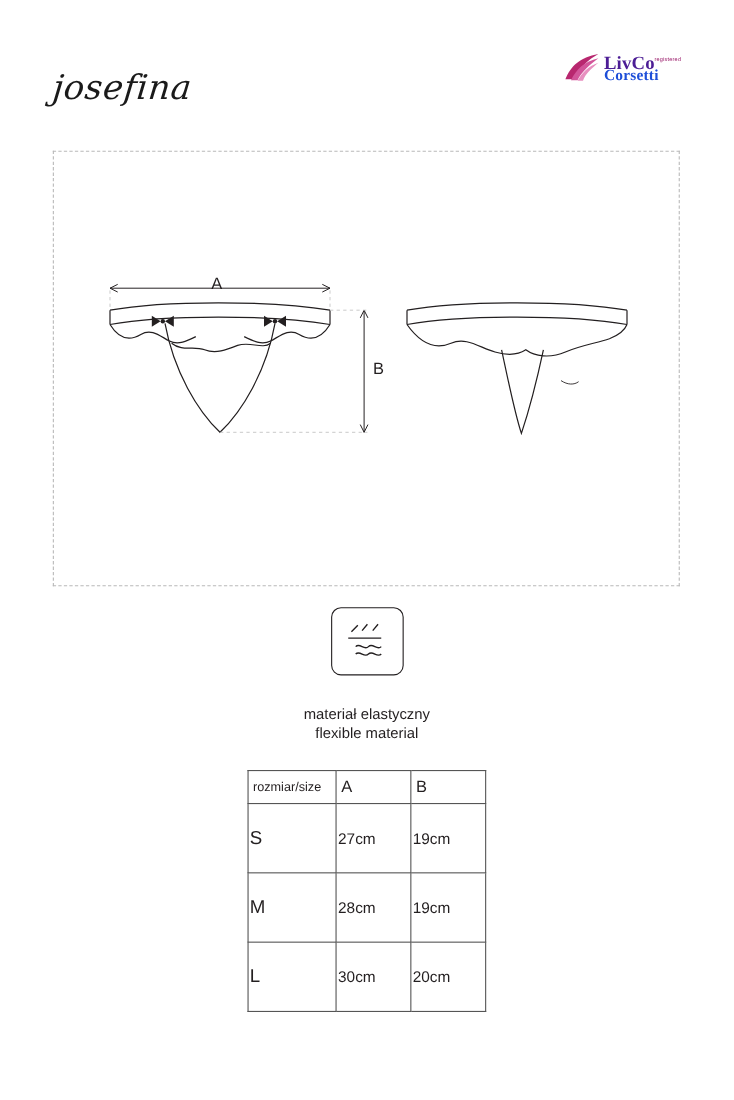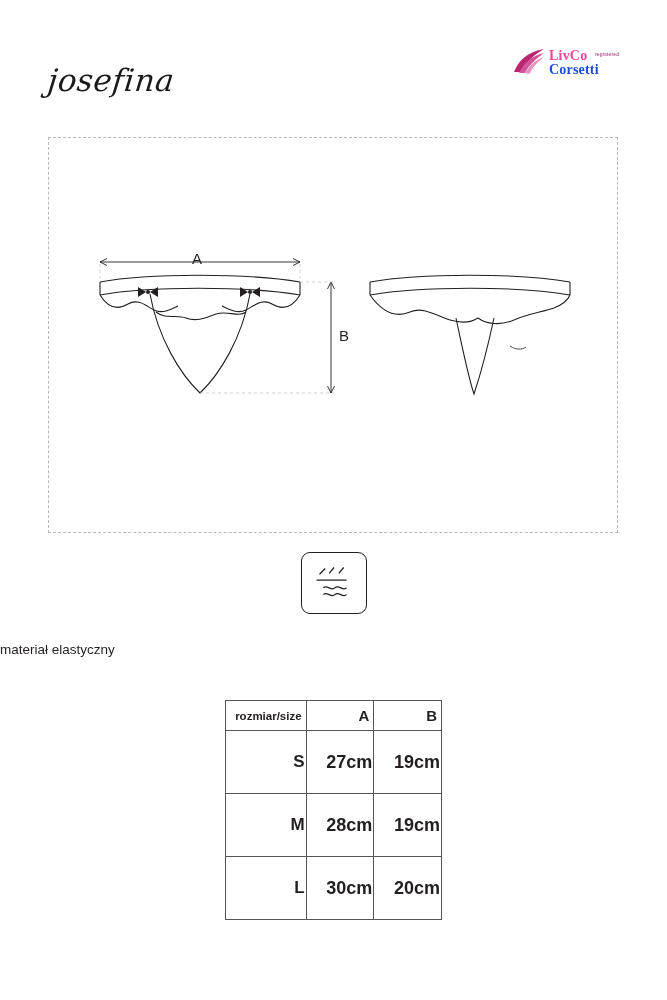--- a/index.html
+++ b/index.html
@@ -40,23 +40,23 @@
     left: 0;
     top: 2px;
     width: 34px;
     height: 26px;
   }
   .brand-livco {
     position: absolute;
     left: 36px;
     top: 2px;
     font-family: "Liberation Serif", serif;
-    font-size: 14px;
+    font-size: 17px;
     font-weight: bold;
-    color: #ec4899;
+    color: #4c1d95;
     letter-spacing: 0.2px;
   }
   .brand-reg {
     position: absolute;
     left: 82px;
     top: 5px;
     font-size: 5px;
     color: #9a1b6a;
     letter-spacing: 0.2px;
   }
@@ -115,52 +115,52 @@
     height: 62px;
     border: 1.5px solid #231f20;
     border-radius: 9px;
     box-sizing: border-box;
   }
   .material-caption {
     position: absolute;
     left: 0;
     top: 641px;
     width: 667px;
-    text-align: left;
+    text-align: center;
     font-size: 13.5px;
     line-height: 17px;
     color: #231f20;
   }
 
   
   .size-table {
     position: absolute;
     left: 225px;
     top: 700px;
     border-collapse: collapse;
     width: 217px;
   }
   .size-table th,
   .size-table td {
     border: 1px solid #555;
-    text-align: right;
-    color: #231f20;
-    font-weight: bold;
+    text-align: left;
+    color: #231f20;
+    font-weight: normal;
   }
   .size-table thead th {
     height: 29px;
     font-size: 11.5px;
     padding: 0 4px;
   }
   .size-table thead th.col-head-letter {
     font-size: 15px;
   }
   .size-table tbody td {
     height: 60px;
-    font-size: 18px;
+    font-size: 14px;
   }
   .size-table tbody td.size-name {
     font-size: 17px;
   }
   .col-size { width: 75px; }
   .col-a { width: 71px; }
   .col-b { width: 71px; }
 </style>
 </head>
 <body>
@@ -254,20 +254,21 @@
       <path d="M15 28 L46 28"></path>
       <path d="M18 22 L24 16 M28 21 L33 15 M38 21 L43 15"></path>
       <path d="M22 36 C26 32, 30 40, 34 36 C38 32, 42 40, 46 36"></path>
       <path d="M22 43 C26 39, 30 47, 34 43 C38 39, 42 47, 46 43"></path>
     </g>
   </svg>
 </div>
 
 <div class="material-caption">
   <div>materiał elastyczny</div>
+  <div>flexible material</div>
 </div>
 
 <table class="size-table">
   <thead>
     <tr>
       <th class="col-size">rozmiar/size</th>
       <th class="col-a col-head-letter">A</th>
       <th class="col-b col-head-letter">B</th>
     </tr>
   </thead>

